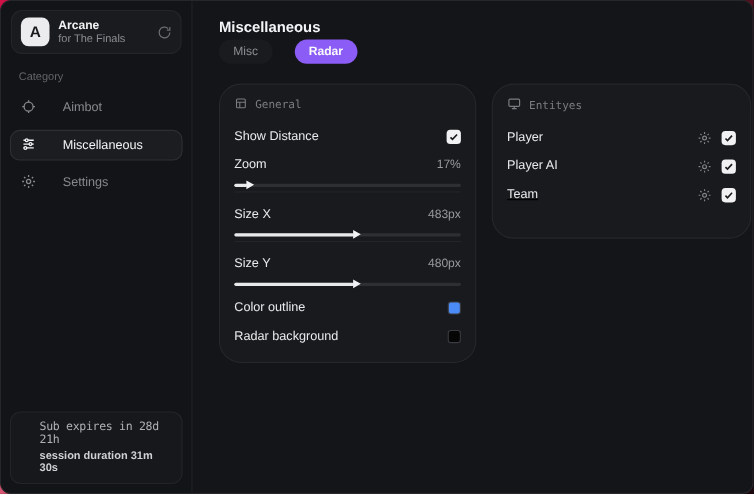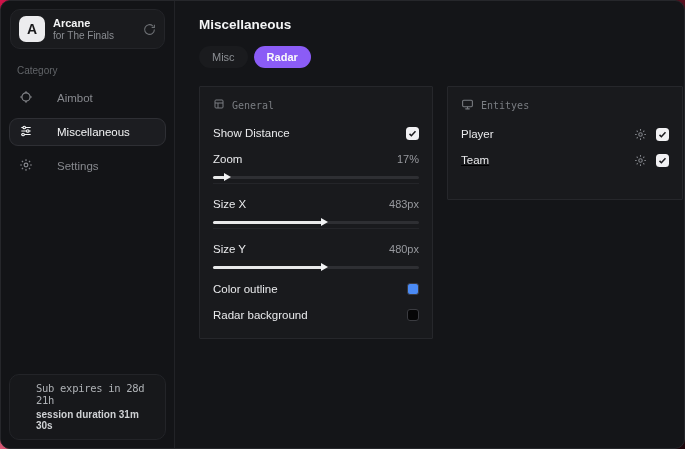--- a/index.html
+++ b/index.html
@@ -60,29 +60,29 @@
     background:#17181b; border:1px solid #232428; border-radius:10px;
   }
   .status-line1 {
     font-family:"DejaVu Sans Mono", monospace;
     font-size:10.5px; color:#aeb1b5; letter-spacing:-0.3px;
   }
   .status-line2 { font-size:10px; font-weight:bold; color:#cfd1d4; margin-top:3px; }
   
   .main { flex:1; padding:16px 14px 0 24px; }
   .page-title { font-size:13.5px; font-weight:bold; color:#f4f5f6; }
-  .tabs { display:flex; gap:6px; margin-top:14px; }
+  .tabs { display:flex; gap:20px; margin-top:4px; }
   .tab {
     padding:5px 13px; border-radius:15px; font-size:11px;
     color:#8b8e93; background:#1a1b1e; cursor:pointer;
   }
   .tab.active { background:#8b5cf6; color:#fafafa; font-weight:bold; }
   .panels { display:flex; gap:14px; margin-top:18px; align-items:flex-start; }
   .panel {
-    background:#191a1d; border:1px solid #26272b; border-radius:1px;
+    background:#191a1d; border:1px solid #26272b; border-radius:20px;
     padding:11px 13px 12px 13px;
   }
   .panel-general { width:234px; }
   .panel-entities { width:236px; }
   .panel-header {
     display:flex; align-items:center; gap:7px;
     font-family:"DejaVu Sans Mono", monospace;
     font-size:10px; color:#7a7d82; margin-bottom:10px;
   }
   .row {
@@ -290,20 +290,36 @@
               </svg>
             </span>
             <span class="checkbox">
               <svg width="9" height="9" viewBox="0 0 24 24" fill="none" stroke="#1b1b1e" stroke-width="4">
                   <polyline points="4 13 9 18 20 6"></polyline>
                 </svg>
             </span>
           </span>
         </div>
 
+        <div class="row">
+          <span class="row-label">Player AI</span>
+          <span class="entity-right">
+            <span class="entity-gear">
+              <svg width="13" height="13" viewBox="0 0 24 24" fill="none" stroke="currentColor" stroke-width="2">
+                <circle cx="12" cy="12" r="3.2"></circle>
+                <path d="M12 2v3M12 19v3M2 12h3M19 12h3M4.9 4.9l2.1 2.1M17 17l2.1 2.1M19.1 4.9 17 7M7 17l-2.1 2.1"></path>
+              </svg>
+            </span>
+            <span class="checkbox">
+              <svg width="9" height="9" viewBox="0 0 24 24" fill="none" stroke="#1b1b1e" stroke-width="4">
+                  <polyline points="4 13 9 18 20 6"></polyline>
+                </svg>
+            </span>
+          </span>
+        </div>
 
         <div class="row" style="margin-bottom:16px;text-decoration:underline;">
           <span class="row-label">Team</span>
           <span class="entity-right">
             <span class="entity-gear">
               <svg width="13" height="13" viewBox="0 0 24 24" fill="none" stroke="currentColor" stroke-width="2">
                 <circle cx="12" cy="12" r="3.2"></circle>
                 <path d="M12 2v3M12 19v3M2 12h3M19 12h3M4.9 4.9l2.1 2.1M17 17l2.1 2.1M19.1 4.9 17 7M7 17l-2.1 2.1"></path>
               </svg>
             </span>

